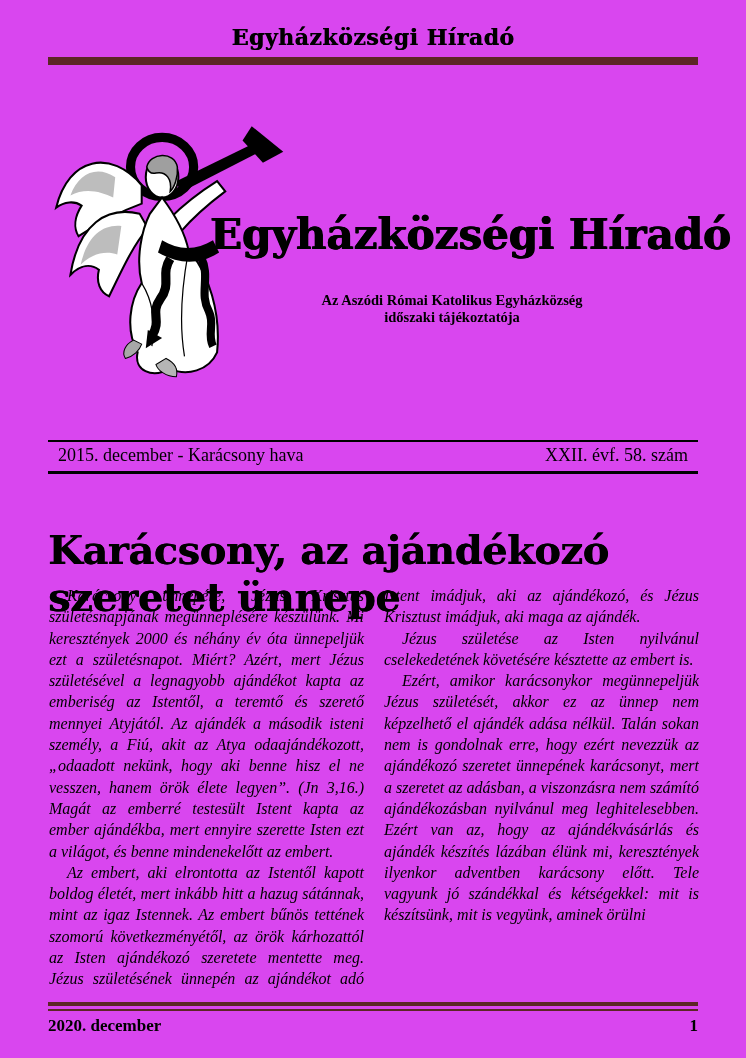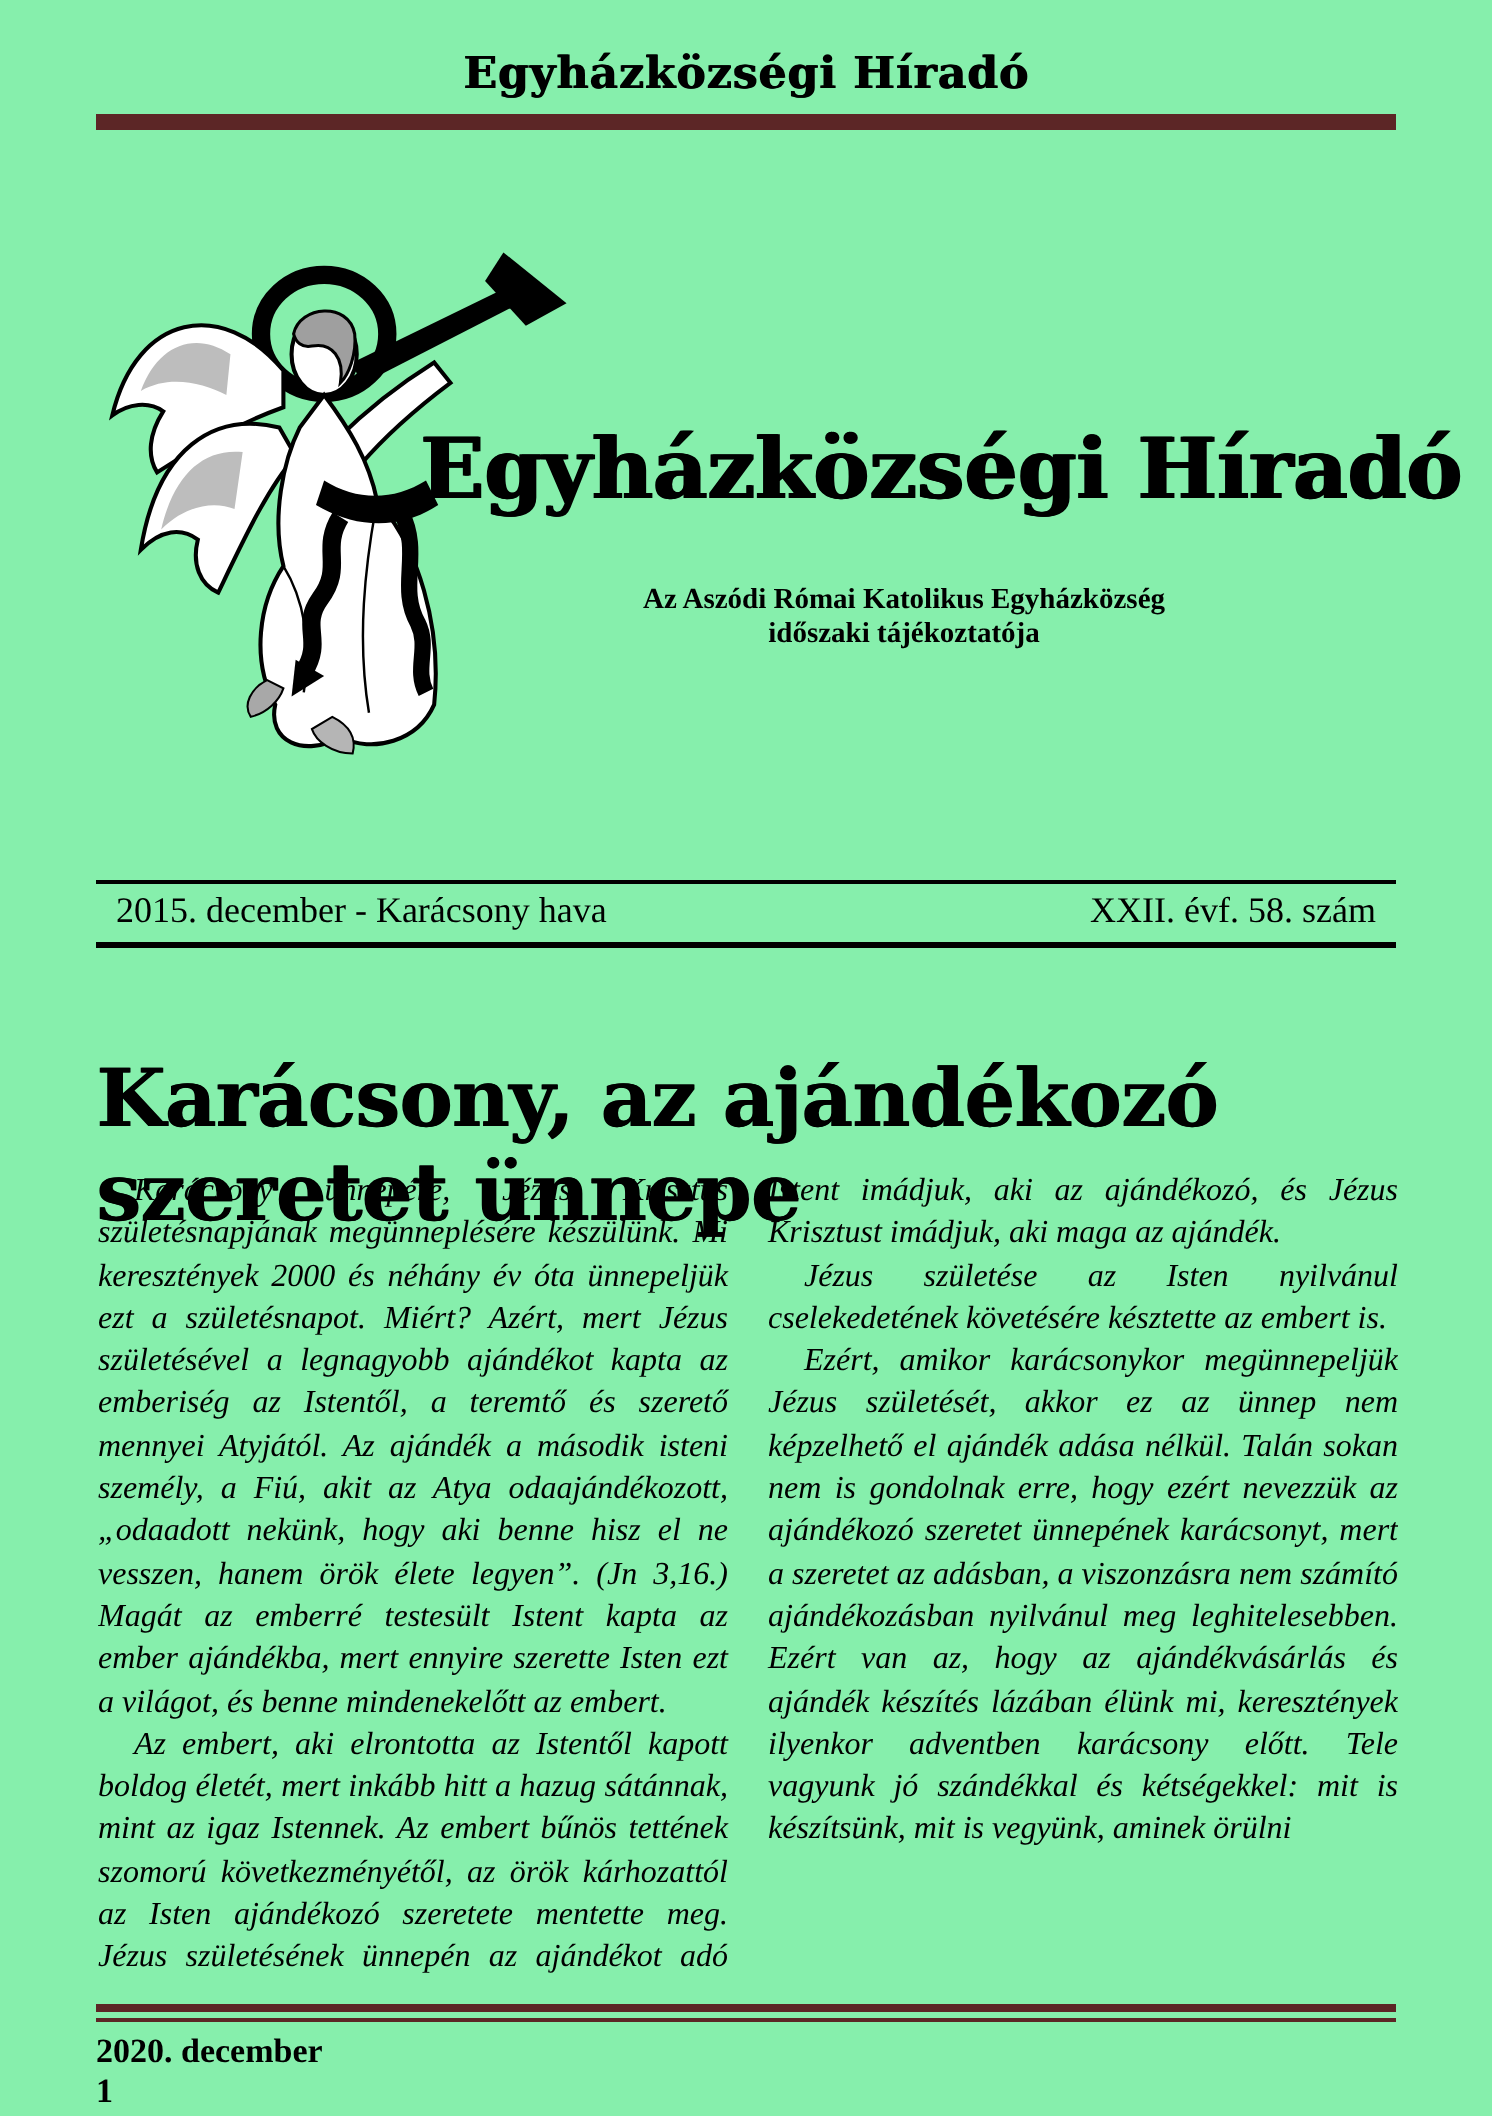--- a/index.html
+++ b/index.html
@@ -1,19 +1,19 @@
 <!DOCTYPE html>
 <html lang="hu"><head>
 <meta charset="utf-8">
 <style>
   * { margin:0; padding:0; box-sizing:border-box; }
   html,body { background:#888; }
   .page {
     position:relative; width:746px; height:1058px; margin:0 auto;
-    background:#86efac; overflow:hidden; color:#000;
+    background:#d946ef; overflow:hidden; color:#000;
     font-family:"Liberation Serif", serif;
   }
   
   .masthead-small {
     position:absolute; top:24px; left:0; width:100%;
     text-align:center; font-family:"DejaVu Serif", serif;
     font-weight:bold; font-size:22px; letter-spacing:0.5px;
     text-shadow:0.6px 0 0 #000;
   }
   .top-rule {
@@ -52,21 +52,21 @@
     column-count:2; column-gap:20px; column-fill:auto; overflow:hidden;
     font-size:16px; line-height:21.3px; text-align:justify;font-style:italic;
   }
   .article-body p { text-indent:18px; margin:0; }
   
   .footer-rule-thick { position:absolute; left:48px; width:650px; top:1002px; height:4px; }
   .footer-rule-thin  { position:absolute; left:48px; width:650px; top:1009px; height:2px; }
   .footer-row {
     position:absolute; left:48px; width:650px; top:1016px;
     display:flex; justify-content:space-between;
-    font-weight:bold; font-size:17px; font-family:"Liberation Serif", serif;flex-direction:column;
+    font-weight:bold; font-size:17px; font-family:"Liberation Serif", serif;
   }
 </style>
 </head>
 <body>
 
 <div class="page">
 
   <div class="masthead-small">Egyházközségi Híradó</div>
   <div class="top-rule" style="background: rgb(92, 38, 38);"></div>
 

